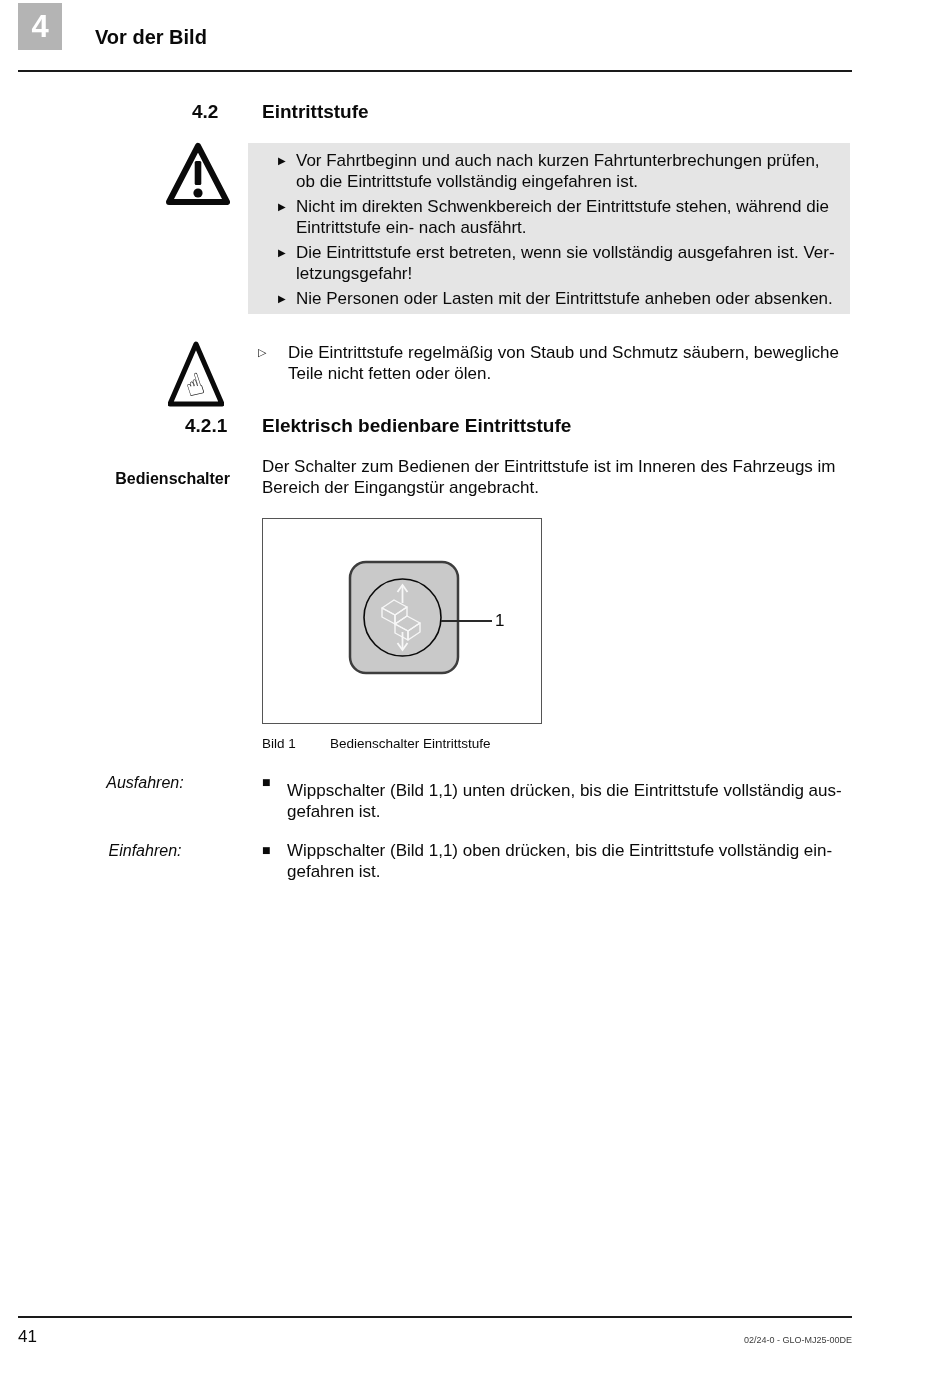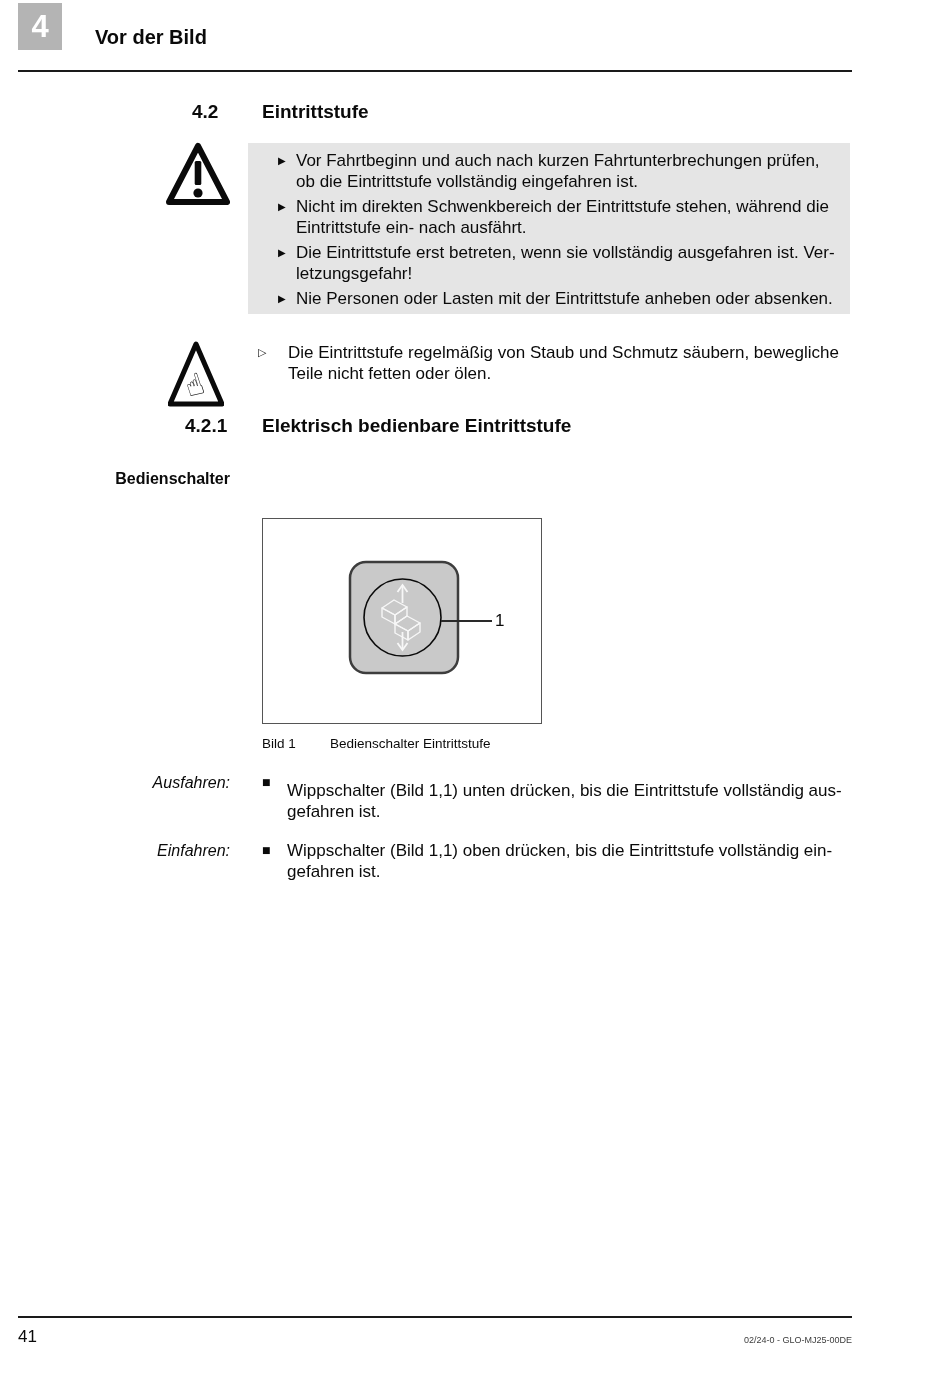--- a/index.html
+++ b/index.html
@@ -41,21 +41,21 @@
 
   
   .note-row { left:258px; top:342px; width:594px; display:flex; }
   .n-marker { flex:0 0 30px; font-size:11px; }
 
   
   .margin-label {
     left:60px; width:170px; text-align:right; font-size:16px; line-height:21px;
   }
   .bold { font-weight:bold;margin-top:12px; }
-  .italic { font-style:italic; }
+  .italic { font-style:italic;text-align:center; }
 
   
   .figure-frame {
     left:262px; top:518px; width:280px; height:206px;
     box-sizing:border-box; border:1px solid #555555; background:#ffffff;
   }
   .figure-svg { left:262px; top:518px; }
   .leader-line { left:441px; top:620px; width:51px; height:2px; background:#2a2a2a; }
   .callout { left:495px; top:611px; font-size:17px; line-height:20px; }
 
@@ -116,20 +116,22 @@
   <div class="abs note-row">
     <span class="marker n-marker">▷</span>
     <span class="body-text" style="flex:1;">Die Eintrittstufe regelmäßig von Staub und Schmutz säubern, bewegliche
 Teile nicht fetten oder ölen.</span>
   </div>
 
   <div class="abs h2" style="left:185px; top:414px;">4.2.1</div>
   <div class="abs h2" style="left:262px; top:414px;">Elektrisch bedienbare Eintrittstufe</div>
 
   <div class="abs margin-label bold" style="top:456px;">Bedienschalter</div>
+  <div class="abs body-text" style="left:262px; top:456px; width:600px;">Der Schalter zum Bedienen der Eintrittstufe ist im Inneren des Fahrzeugs im
+Bereich der Eingangstür angebracht.</div>
 
   <div class="abs figure-frame"></div>
   <svg class="abs figure-svg" width="280" height="206" viewBox="0 0 280 206">
 
     <rect x="88" y="44" width="108" height="111" rx="16" fill="#c9c9c9" stroke="#3d3d3d" stroke-width="2.5"></rect>
 
     <circle cx="140.5" cy="99.5" r="38.5" fill="#c9c9c9" stroke="#0a0a0a" stroke-width="1.6"></circle>
 
     <g stroke="#f7f7f7" stroke-width="1.8" fill="none">
       <line x1="140.5" y1="85" x2="140.5" y2="68"></line>

